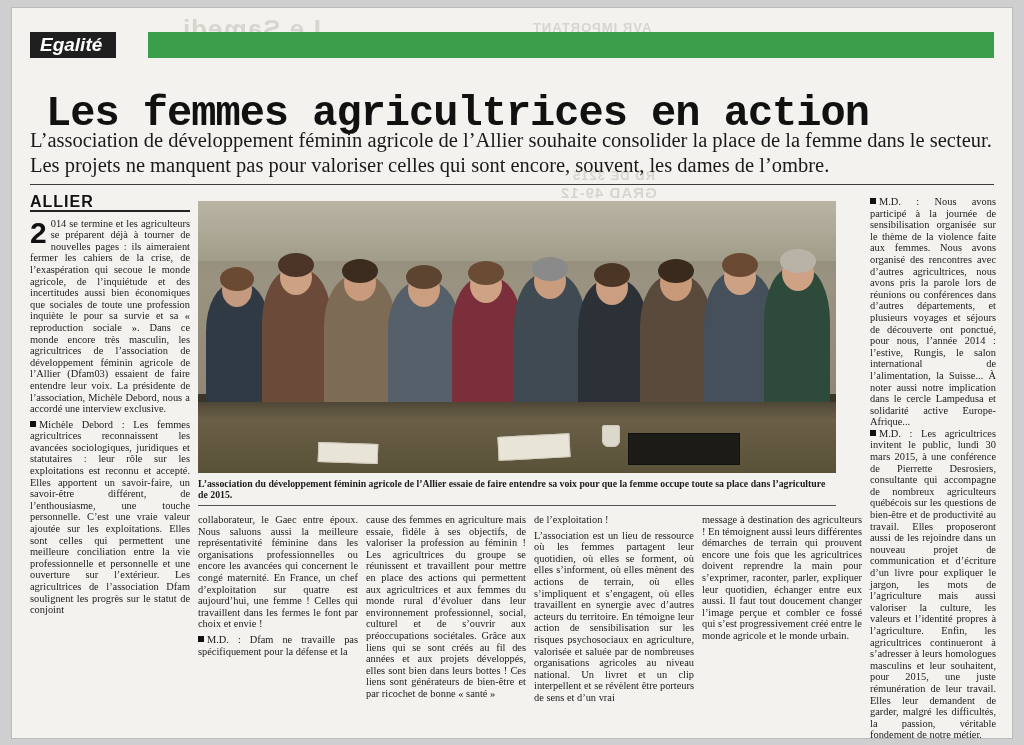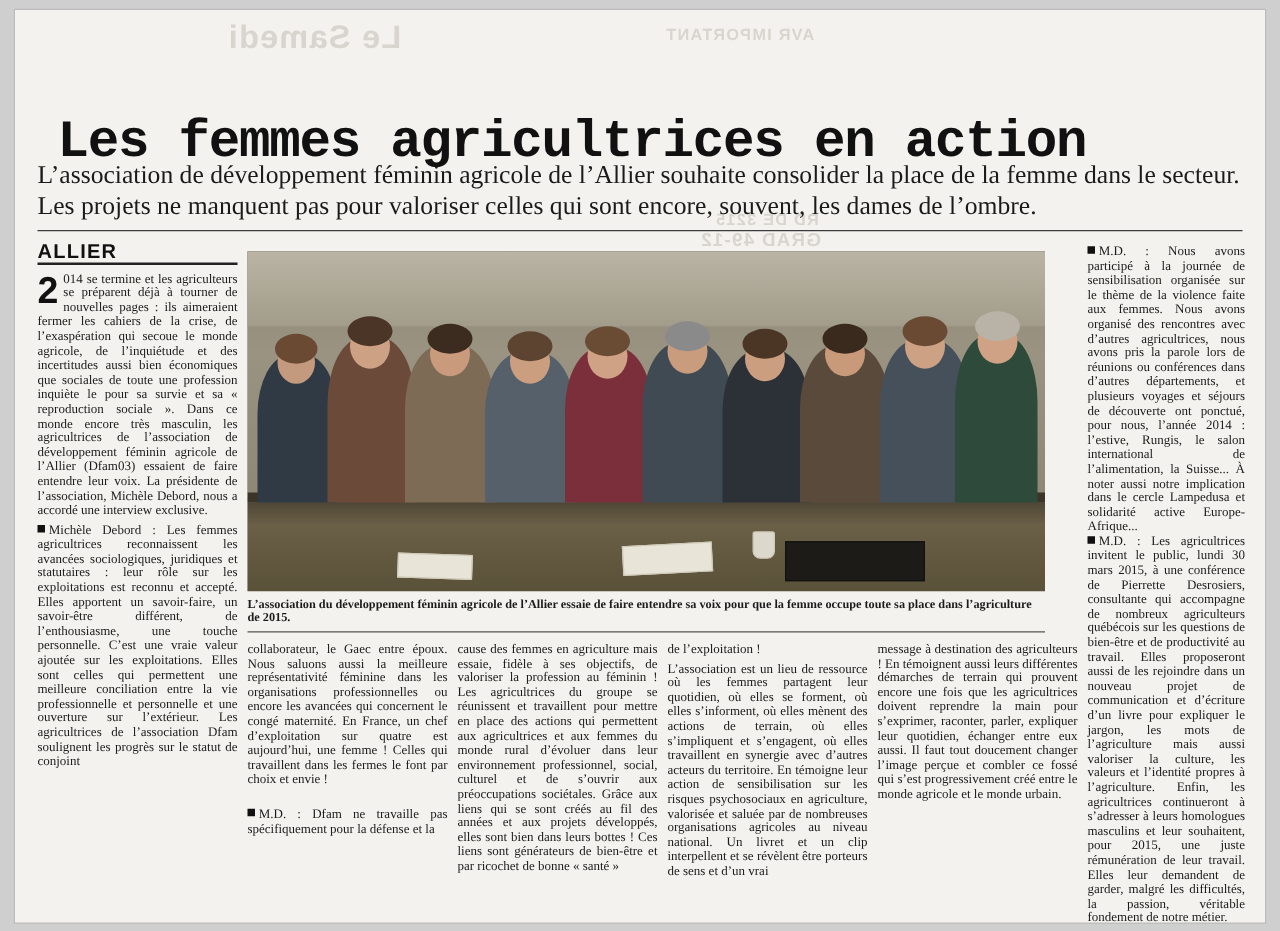--- a/index.html
+++ b/index.html
@@ -124,20 +124,24 @@
 <div id="page">
 
   <div class="ghost">
     <span class="g1">Le Samedi</span>
     <span class="g2">AVR IMPORTANT</span>
     <span class="g3">RD DE 3215</span>
     <span class="g4">GRAD 49-12</span>
     <span class="g5">les 22 en ...</span>
   </div>
 
+  <div class="kicker-row">
+    <div class="kicker-bar"></div>
+    <div class="kicker">Egalité</div>
+  </div>
 
   <h1 class="headline">Les femmes agricultrices en action</h1>
 
   <div class="standfirst">L’association de développement féminin agricole de l’Allier souhaite consolider la place de la femme dans le secteur. Les projets ne manquent pas pour valoriser celles qui sont encore, souvent, les dames de l’ombre.</div>
 
   <div class="rule-top"></div>
 
   <div class="photo-wrap">
     <div class="photo">
       <div class="wall"></div>
@@ -201,21 +205,21 @@
     <p>
       <span class="dropcap">2</span><span>014 se termine et les agriculteurs se préparent déjà à tourner de nouvelles pages : ils aimeraient fermer les cahiers de la crise, de l’exaspération qui secoue le monde agricole, de l’inquiétude et des incertitudes aussi bien économiques que sociales de toute une profession inquiète le pour sa survie et sa « reproduction sociale ». Dans ce monde encore très masculin, les agricultrices de l’association de développement féminin agricole de l’Allier (Dfam03) essaient de faire entendre leur voix. La présidente de l’association, Michèle Debord, nous a accordé une interview exclusive.</span>
     </p>
     <p style="margin-top:4px;">
       <span class="bullet"></span><span class="qlbl">Michèle Debord :</span><span> Les femmes agricultrices reconnaissent les avancées sociologiques, juridiques et statutaires : leur rôle sur les exploitations est reconnu et accepté. Elles apportent un savoir-faire, un savoir-être différent, de l’enthousiasme, une touche personnelle. C’est une vraie valeur ajoutée sur les exploitations. Elles sont celles qui permettent une meilleure conciliation entre la vie professionnelle et personnelle et une ouverture sur l’extérieur. Les agricultrices de l’association Dfam soulignent les progrès sur le statut de conjoint</span>
     </p>
   </div>
 
   <div class="col" style="left:186px;top:506px;width:160px;">
     <p>collaborateur, le Gaec entre époux. Nous saluons aussi la meilleure représentativité féminine dans les organisations professionnelles ou encore les avancées qui concernent le congé maternité. En France, un chef d’exploitation sur quatre est aujourd’hui, une femme ! Celles qui travaillent dans les fermes le font par choix et envie !</p>
-    <p style="margin-top:16px;">
+    <p style="margin-top:4px;">
       <span class="bullet"></span><span class="qlbl">M.D. :</span><span> Dfam ne travaille pas spécifiquement pour la défense et la</span>
     </p>
   </div>
 
   <div class="col" style="left:354px;top:506px;width:160px;">
     <p>cause des femmes en agriculture mais essaie, fidèle à ses objectifs, de valoriser la profession au féminin ! Les agricultrices du groupe se réunissent et travaillent pour mettre en place des actions qui permettent aux agricultrices et aux femmes du monde rural d’évoluer dans leur environnement professionnel, social, culturel et de s’ouvrir aux préoccupations sociétales. Grâce aux liens qui se sont créés au fil des années et aux projets développés, elles sont bien dans leurs bottes ! Ces liens sont générateurs de bien-être et par ricochet de bonne « santé »</p>
   </div>
 
   <div class="col" style="left:522px;top:506px;width:160px;">
     <p>de l’exploitation !</p>

